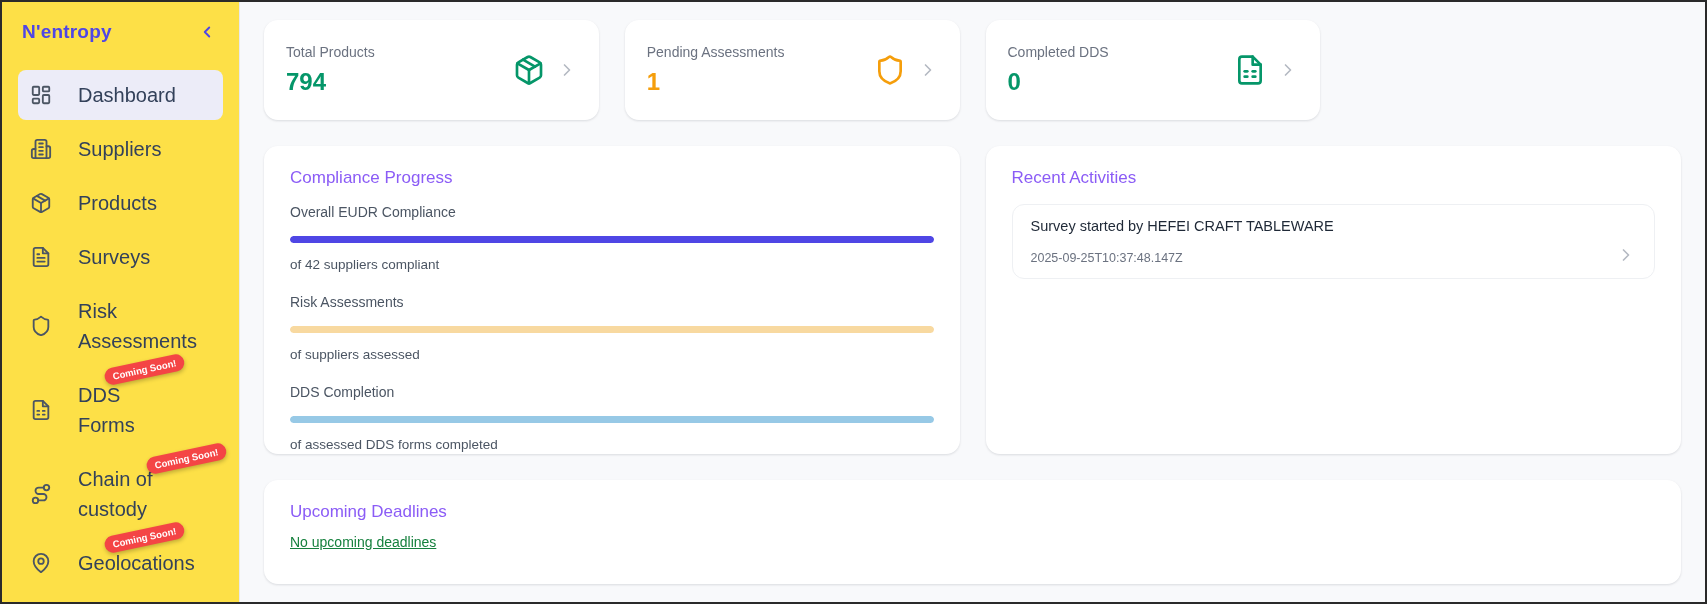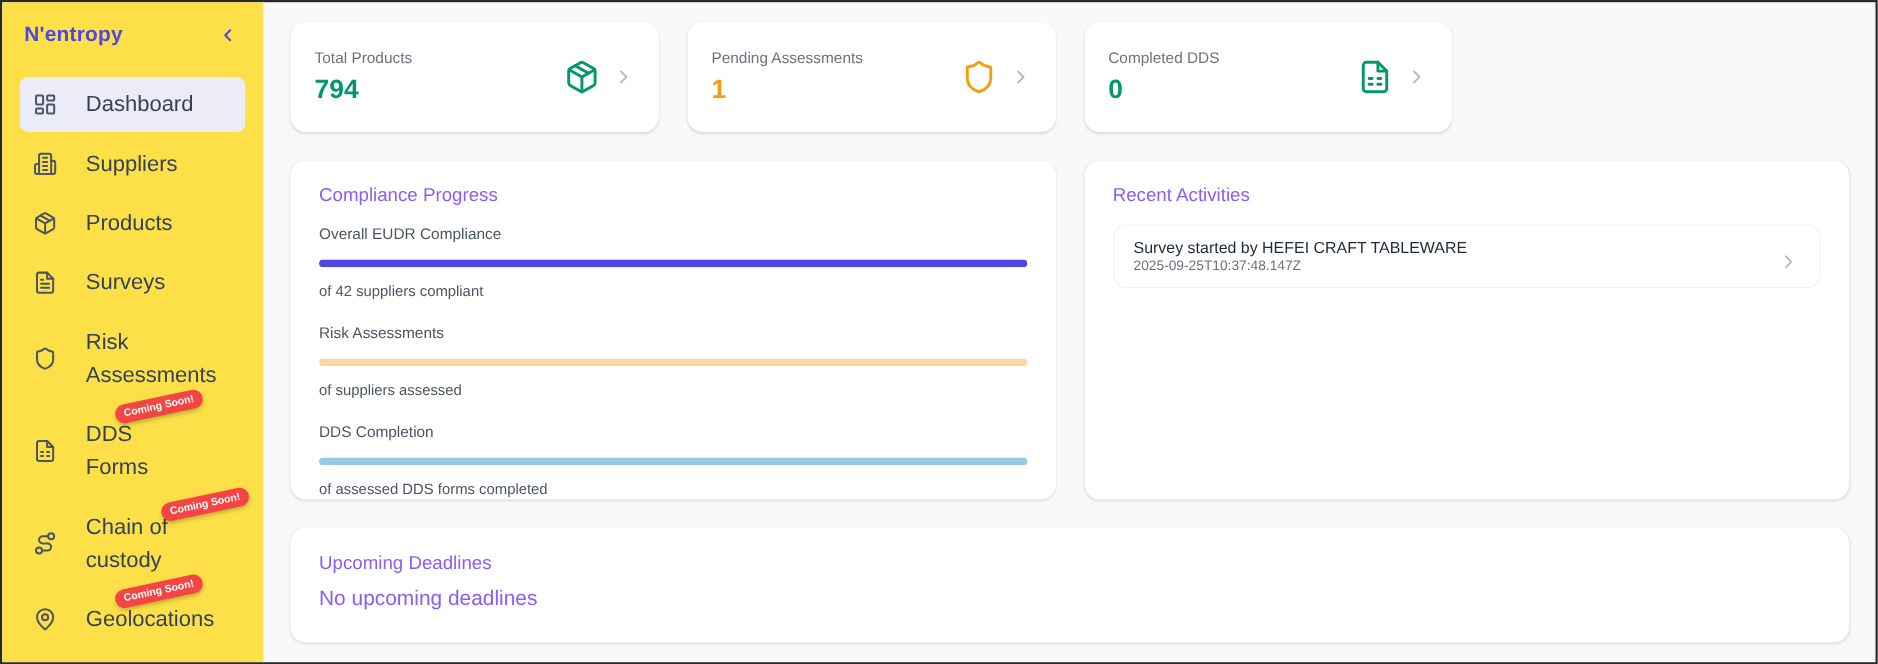--- a/index.html
+++ b/index.html
@@ -93,24 +93,24 @@
     border: 1px solid #eef0f3;
     border-radius: 12px;
     padding: 13px 18px;
     display: flex;
     align-items: flex-end;
     justify-content: space-between;
     cursor: pointer;
     background: #fff;
   }
   .activity-title { font-size: 14.5px; color: #1f2937; }
-  .activity-time { font-size: 12.5px; color: #6b7280; margin-top: 0; }
+  .activity-time { font-size: 12.5px; color: #6b7280; margin-top: 17px; }
   
   .deadlines-card { grid-column: 1 / -1; padding: 22px 26px; min-height: 104px; }
-  .empty-text { font-size: 19px; color: #8b5cf6; margin-top: 12px; }
+  .empty-text { font-size: 14px; color: #15803d; margin-top: 12px; text-decoration: underline; }
 </style>
 </head>
 <body>
 
 <svg width="0" height="0" style="position:absolute" aria-hidden="true">
   <defs>
     <symbol id="i-dashboard" viewBox="0 0 24 24" fill="none" stroke="currentColor" stroke-width="2" stroke-linecap="round" stroke-linejoin="round">
       <rect x="3" y="3" width="7" height="9" rx="1"></rect>
         <rect x="14" y="3" width="7" height="5" rx="1"></rect>
       <rect x="14" y="12" width="7" height="9" rx="1"></rect>

